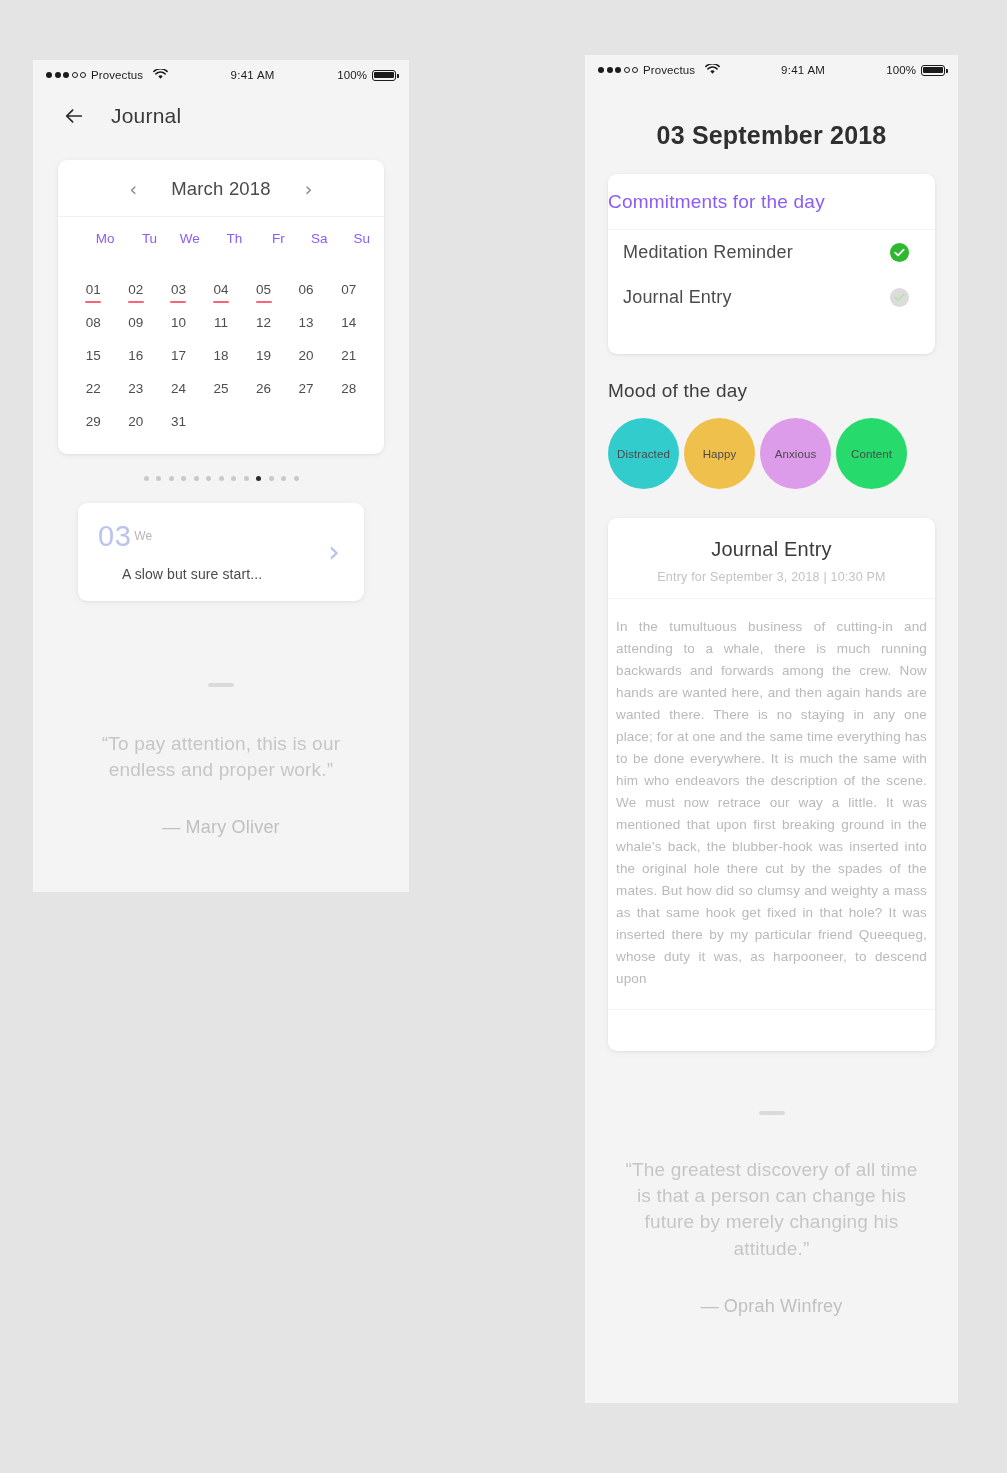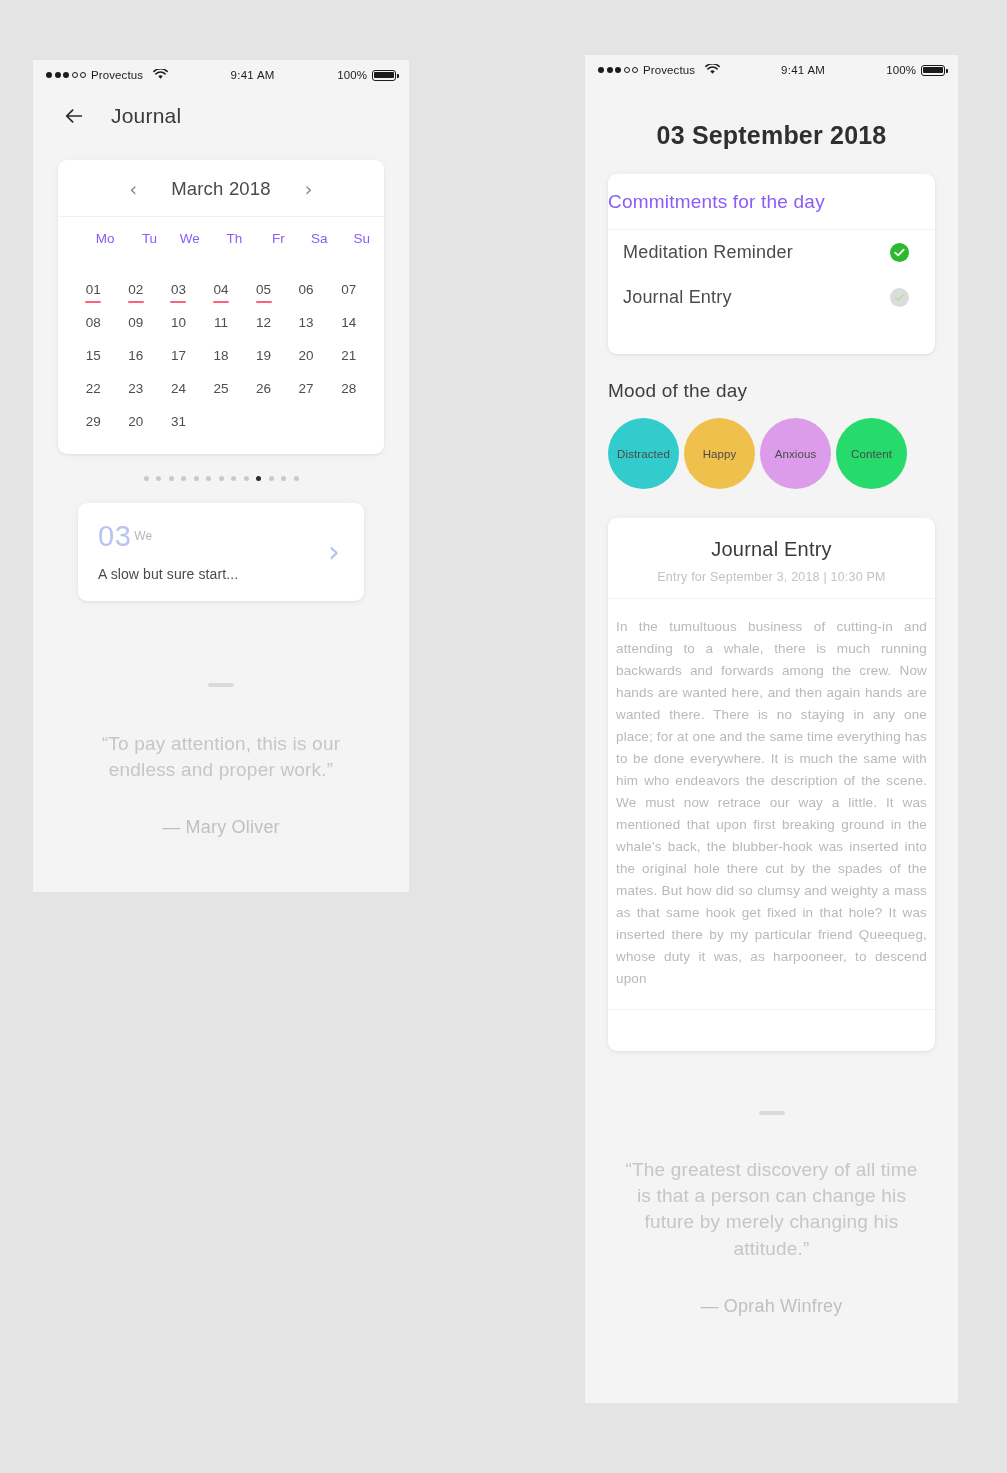--- a/index.html
+++ b/index.html
@@ -87,21 +87,21 @@
   .pager i { width: 5px; height: 5px; border-radius: 50%; background: #c9c9c9; display: block; cursor: pointer; }
   .pager i.on { background: #2b2b2b; }
 
   
   #entry-preview {
     margin: 22px 45px 0 45px; padding: 17px 8px 19px 20px;
     position: relative; cursor: pointer;
   }
   .ep-daynum { font-size: 29px; color: #b9c3ef; font-weight: 500; letter-spacing: .5px; }
   .ep-dow { font-size: 12px; color: #b6b6b6; vertical-align: super; margin-left: 3px; }
-  .ep-text { font-size: 14px; color: #4a4a4a; margin-top: 13px; letter-spacing: .1px; }
+  .ep-text { font-size: 14px; color: #4a4a4a; margin-top: 13px; letter-spacing: .1px; margin-left: 24px; }
   .ep-chevron {
     position: absolute; right: 24px; top: 50%; transform: translateY(-50%);
     color: #b9c3ef; font-size: 30px; line-height: 1; font-family: "DejaVu Sans", sans-serif;
   }
 
   
   .quote-wrap { text-align: center; }
   .quote-rule { width: 26px; height: 4px; background: #dadada; border-radius: 2px; margin: 0 auto; }
   .quote-text { color: #c6c6c6; letter-spacing: .2px; }
   .quote-author { color: #c0c0c0; letter-spacing: .2px; }

